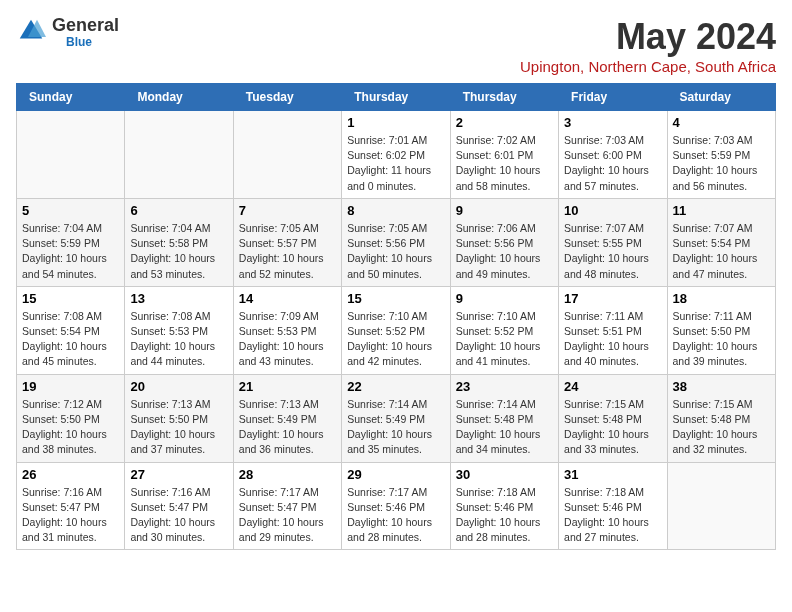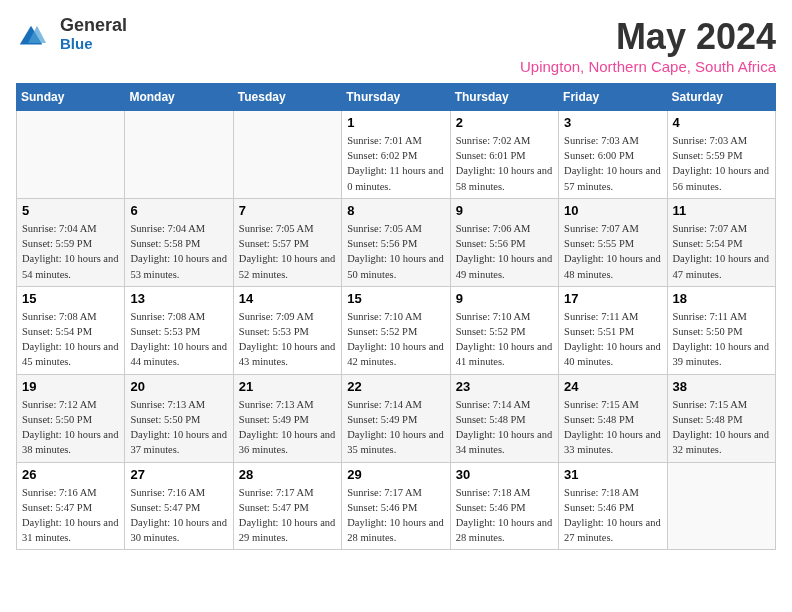--- a/index.html
+++ b/index.html
@@ -11,63 +11,64 @@
       padding: 16px;
     }
     .header {
       display: flex;
       justify-content: space-between;
       align-items: flex-start;
       margin-bottom: 8px;
     }
     .logo {
       display: flex;
-      align-items: flex-end;
-      gap: 14px;
+      align-items: flex-start;
+      gap: 6px;
     }
     .logo-text {
       display: flex;
       flex-direction: column;
       line-height: 1.1;
     }
     .logo-text .general {
       font-size: 18px;
       font-weight: bold;
       color: #333;
     }
     .logo-text .blue {
-      font-size: 15px;
+      font-size: 12px;
       font-weight: bold;
       color: #1a6fba;
+      margin-left: 14px;
     }
     .logo-icon {
       width: 30px;
       height: 30px;
     }
     .title-block {
       text-align: right;
     }
     .month-title {
       font-size: 36px;
       font-weight: bold;
       color: #333;
     }
     .location {
       font-size: 15px;
-      color: #ec4899;
+      color: #b91c1c;
     }
     table {
       width: 100%;
       border-collapse: collapse;
       font-size: 11px;
     }
     thead tr th {
       background-color: #2e6eb5;
       color: #fff;
-      padding: 6px 4px;
+      padding: 6px 12px;
       text-align: left;
       font-size: 12px;
       font-weight: bold;
       border: 1px solid #2e6eb5;
     }
     tbody tr td {
       border: 1px solid #ccc;
       vertical-align: top;
       padding: 4px 5px;
       width: 107px;
@@ -80,21 +81,20 @@
     .day-num {
       font-weight: bold;
       font-size: 13px;
       margin-bottom: 3px;
       display: block;
     }
     .cell-info {
       font-size: 10.5px;
       color: #333;
       line-height: 1.45;
-      font-family: Liberation Serif, serif;
     }
     .empty-cell {
       background: #f9f9f9;
     }
   </style>
 </head>
 <body>
 
 <div class="header">
   <div class="logo">

